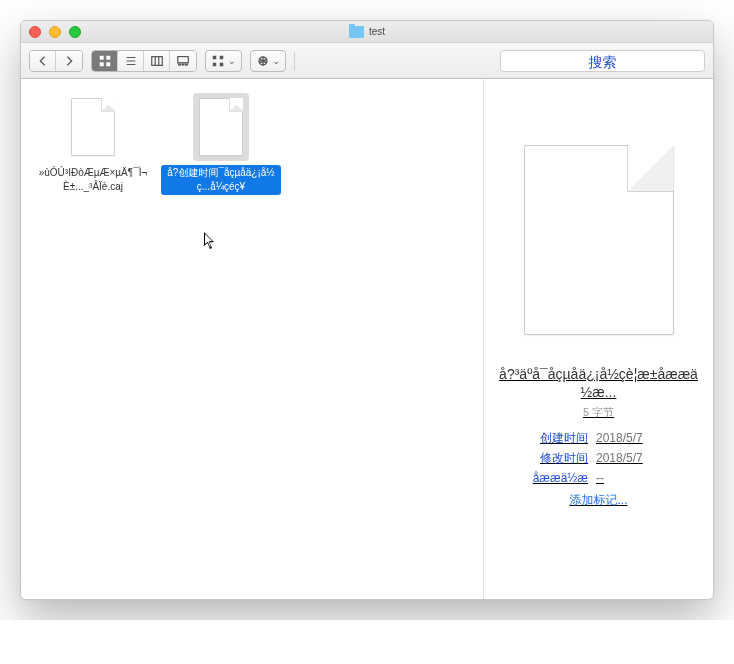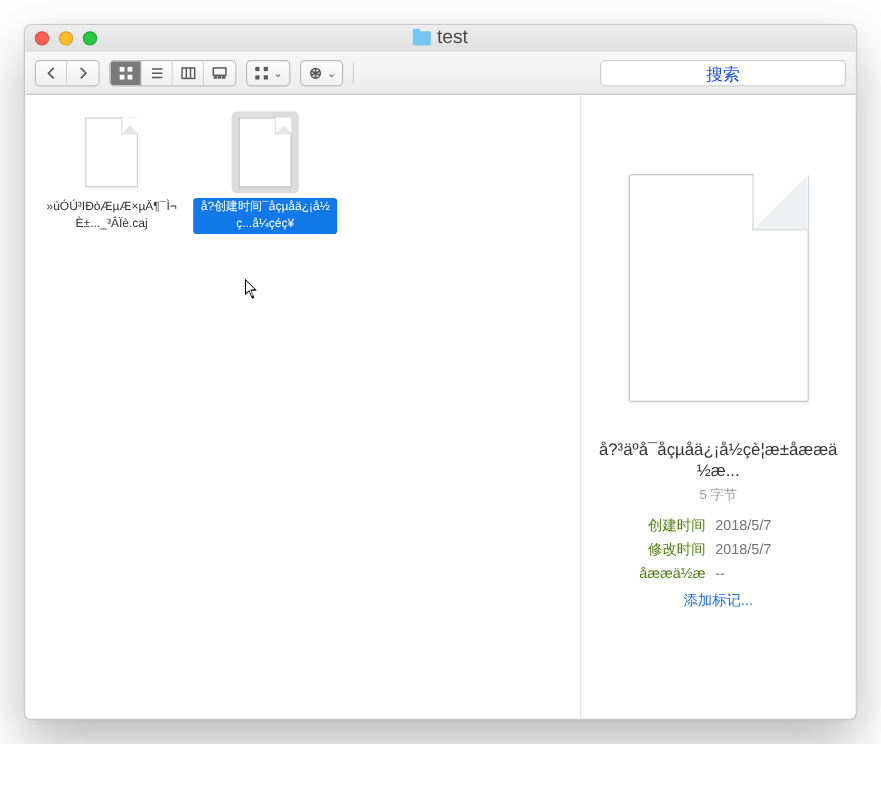--- a/index.html
+++ b/index.html
@@ -33,21 +33,21 @@
     }
     .traffic-lights { display: flex; gap: 8px; }
     .light { width: 12px; height: 12px; border-radius: 50%; }
     .light.red { background: #ff5f57; border: 0.5px solid #e1483f; }
     .light.yellow { background: #ffbd2e; border: 0.5px solid #e0a528; }
     .light.green { background: #28c940; border: 0.5px solid #1fa72f; }
     .window-title {
       position: absolute;
       left: 0; right: 0;
       text-align: center;
-      font-size: 16px;
+      font-size: 10px;
       color: #4a4a4a;
       display: flex;
       align-items: center;
       justify-content: center;
       gap: 5px;
       pointer-events: none;
     }
     .folder-mini {
       width: 15px; height: 12px;
       background: #76c6f5;
@@ -199,20 +199,21 @@
       width: 12px; height: 18px;
     }
     .preview-pane {
       width: 230px;
       border-left: 1px solid #e1e1e1;
       background: #fff;
       display: flex;
       flex-direction: column;
       align-items: center;
       padding: 20px 14px;
+      text-decoration: underline;
     }
     .preview-icon {
       width: 150px; height: 190px;
       position: relative;
       margin-top: 46px;
       margin-bottom: 30px;
     }
     .big-doc {
       width: 100%; height: 100%;
       background: #fff;
@@ -255,21 +256,21 @@
       width: 100%;
     }
     .meta-row {
       display: flex;
       gap: 8px;
       line-height: 20px;
     }
     .meta-label {
       width: 90px;
       text-align: right;
-      color: #4d7c0f;
+      color: #1d4ed8;
     }
     .meta-val { color: #737373; }
     .addtag {
       color: #8a8a8a;
       text-align: center;
     }
     .addtag .link { color: #1a6fe0; }
   </style>
 </head>
 <body>

